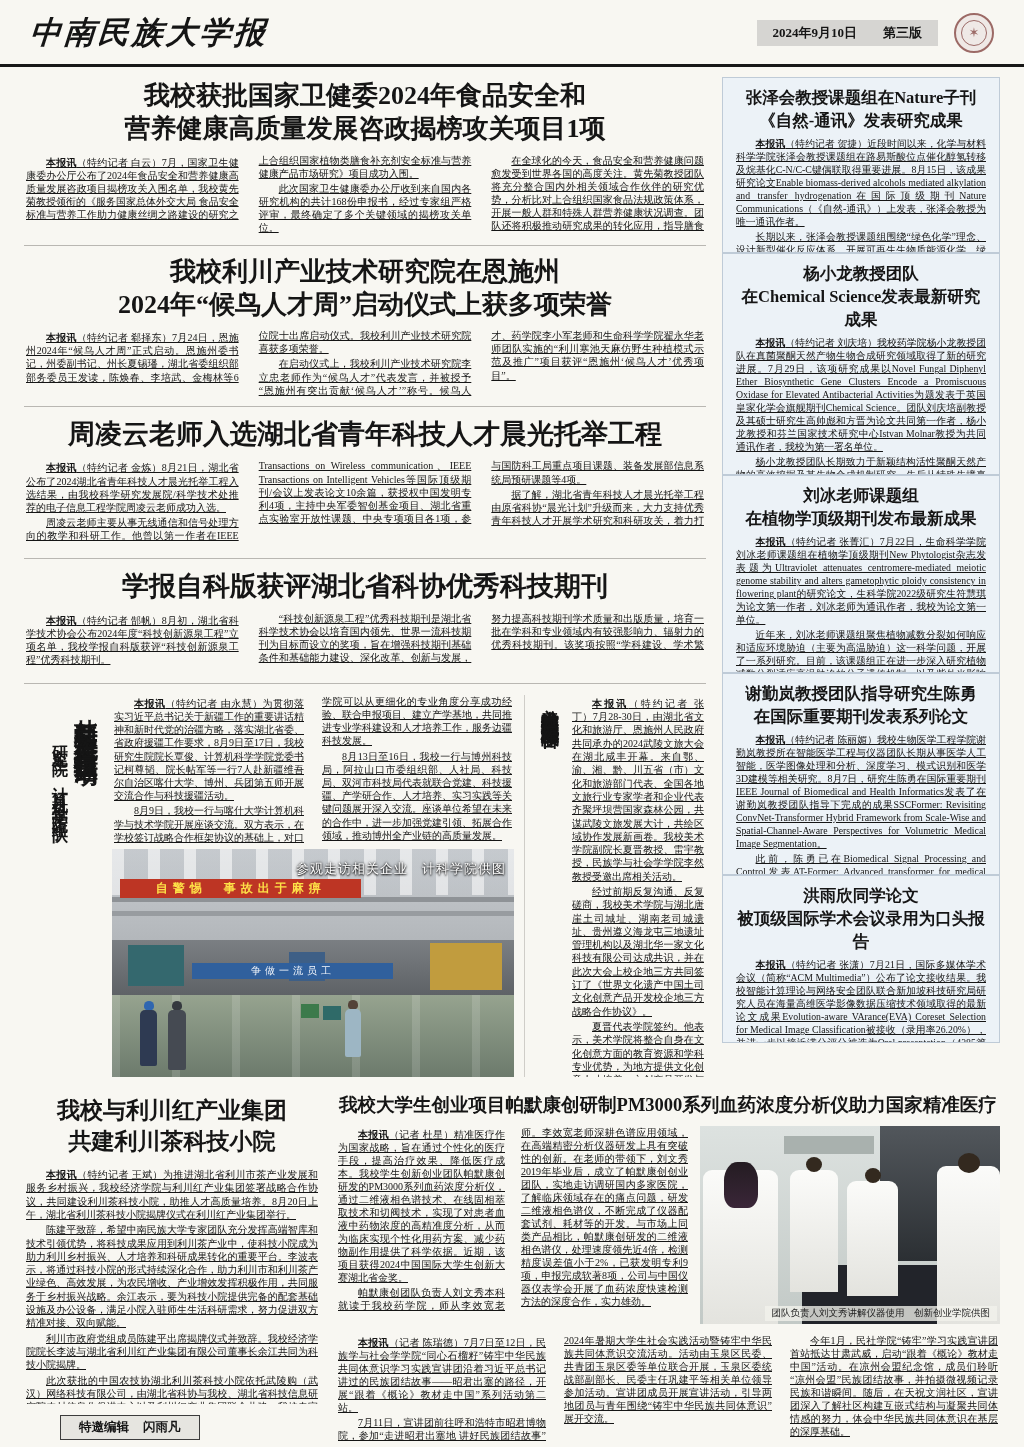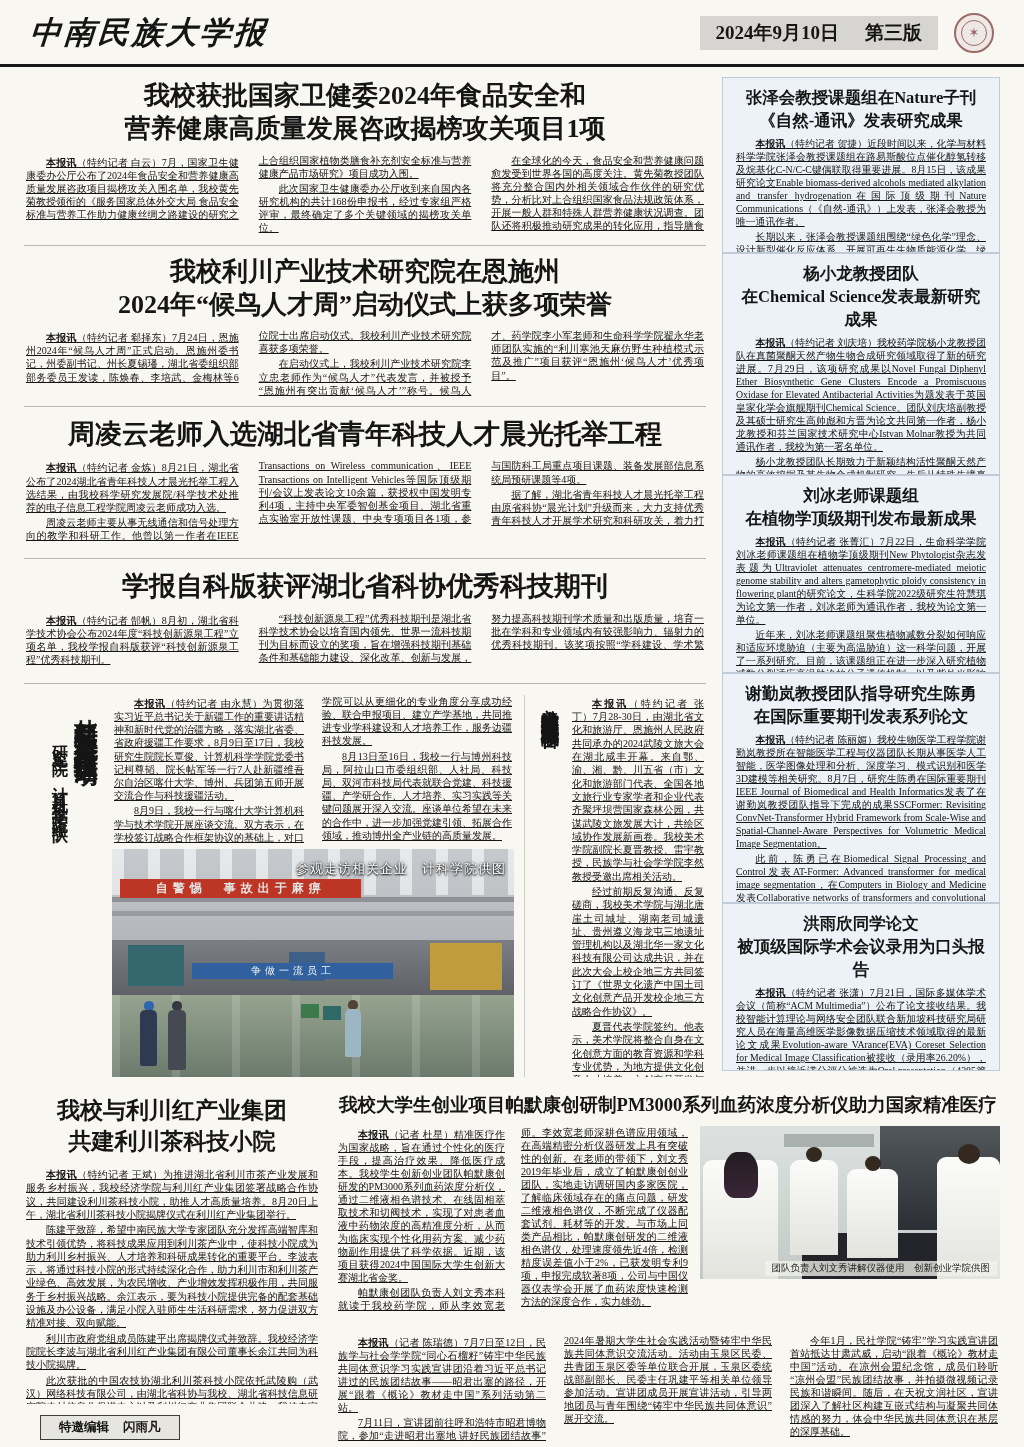--- a/index.html
+++ b/index.html
@@ -7,21 +7,21 @@
   .page {
     position:relative; width:1024px; height:1447px; margin:0 auto;
     background:#f8f7f2; color:#151515; overflow:hidden;
     font-family:"Liberation Serif","DejaVu Serif",serif;
   }
   
   .header { display:flex; justify-content:space-between; align-items:center;
     padding:12px 30px 10px; border-bottom:3px solid #181818; }
   .masthead { font-size:31px; font-weight:900; font-style:italic; letter-spacing:3px; transform:skewX(-4deg); }
   .header-right { display:flex; align-items:center; gap:16px; }
-  .date-bar { background:#d6d5d2; padding:4px 16px; font-size:19px; font-weight:700; display:flex; gap:26px; }
+  .date-bar { background:#d6d5d2; padding:4px 16px; font-size:13px; font-weight:700; display:flex; gap:26px; }
   .seal { width:40px; height:40px; border-radius:50%; border:2px solid #9c6a66; display:flex; align-items:center; justify-content:center; background:#efe9e6; }
   .seal-inner { width:26px; height:26px; border-radius:50%; border:1px solid #9c6a66; color:#9c6a66; font-size:13px; display:flex; align-items:center; justify-content:center; }
   
   .content { margin:10px 24px 0; display:flex; gap:16px; height:1000px; overflow:hidden; }
   .main-left { width:682px; display:flex; flex-direction:column; }
   .sep { border-top:1px solid #b9b7b2; margin:7px 0; }
   .h-big { font-size:26px; font-weight:900; text-align:center; line-height:1.28; margin:2px 0 8px; }
   .h-one { font-size:27px; font-weight:900; text-align:center; line-height:1.2; margin:4px 0 9px; }
   .cols3 { column-count:3; column-gap:16px; font-size:10px; line-height:1.32; text-align:justify; overflow:hidden; }
   .para { margin:2px; text-indent:2em;text-decoration:underline; }
@@ -36,21 +36,21 @@
   .cols2 { column-count:2; column-gap:14px; font-size:10px; line-height:1.32; text-align:justify; height:160px; overflow:hidden; }
   .art-academy { flex:1; display:flex; gap:8px; border-left:1px solid #cfcdc8; padding-left:9px; overflow:hidden; }
   .vhead-a { writing-mode:vertical-rl; text-orientation:upright; font-size:18px; font-weight:900; letter-spacing:1px; width:28px; overflow:hidden; }
   .aa-body { flex:1; font-size:10px; line-height:1.33; text-align:justify; overflow:hidden; }
   
   .photo-factory { position:relative; height:246px; margin-top:6px; overflow:hidden; background:linear-gradient(#c9cdd1 0%,#b0b4b8 45%,#878d89 65%,#6d7a6e 100%); }
   .pf-sky { position:absolute; top:0; left:0; right:0; height:20%;
     background:repeating-linear-gradient(90deg, rgba(255,255,255,.55) 0 12px, rgba(190,195,200,.3) 12px 36px); }
   .pf-truss { position:absolute; top:21%; left:0; right:0; height:5px; background:#8e9296; box-shadow:0 14px 0 #989ca0; }
   .pf-banner-red { position:absolute; top:13%; left:2%; width:60%; height:8.5%; background:#bd3524;
-    color:#e5e5e5; font-weight:900; font-size:12px; letter-spacing:5px; display:flex; align-items:center; justify-content:center; }
+    color:#fde047; font-weight:900; font-size:12px; letter-spacing:5px; display:flex; align-items:center; justify-content:center; }
   .pf-mach { position:absolute; top:40%; left:0; right:0; height:24%; background:linear-gradient(#7b7f83,#5e6266); }
   .pf-m1 { position:absolute; top:42%; left:4%; width:14%; height:18%; background:#34686e; }
   .pf-m2 { position:absolute; top:41%; right:3%; width:18%; height:21%; background:#c19c3e; }
   .pf-m3 { position:absolute; top:45%; left:44%; width:9%; height:13%; background:#3e5f86; }
   .pf-banner-blue { position:absolute; top:50%; left:20%; width:50%; height:7%; background:#30609d;
     color:#f3f6fb; font-size:10px; letter-spacing:4px; display:flex; align-items:center; justify-content:center; }
   .pf-floor { position:absolute; top:64%; left:0; right:0; bottom:0;
     background:linear-gradient(#96a38f,#6c7a6c); }
   .pf-floor::after { content:""; position:absolute; inset:0;
     background:repeating-linear-gradient(90deg, rgba(255,255,255,.14) 0 8px, transparent 8px 60px); }
@@ -64,32 +64,32 @@
   .pf-p2::before { background:#35393f; }
   .pf-p3 { left:58%; bottom:9%; width:16px; height:48px; background:#9db6c4; }
   .pf-p3::before { background:#544238; }
   .pf-caption { position:absolute; top:5%; right:2%; color:#fff; font-size:13px; letter-spacing:1px;
     text-shadow:0 0 3px #000,0 1px 2px #000;font-family:Liberation Serif, serif; }
   
   .rail { flex:1; display:flex; flex-direction:column; overflow:hidden; }
   .box { background:#ecf2f7; border:1px solid #bfcbd7; padding:8px 11px; overflow:hidden; }
   .box h3 { font-size:16.5px; font-weight:900; text-align:center; line-height:1.4; margin-bottom:5px; }
   .box .bd { font-size:9.8px; line-height:1.33; text-align:justify; }
-  .bx1{height:176px;} .bx2{height:222px;} .bx3{height:198px;} .bx4{height:230px;} .bx5{height:168px;}
+  .bx1{height:176px;} .bx2{height:222px;} .bx3{height:198px;} .bx4{height:202px;} .bx5{height:168px;}
   
   .bottom { margin:12px 24px 0; display:flex; gap:16px; height:372px; overflow:hidden; }
   .tea { width:296px; }
   .tea h2 { font-size:23px; font-weight:900; text-align:center; line-height:1.35; margin:6px 0 9px; }
   .tea .bd { font-size:10px; line-height:1.33; text-align:justify; height:238px; overflow:hidden; }
   .br { flex:1; }
   .pm h2 { font-size:18.5px; font-weight:900; text-align:center; white-space:nowrap; margin:3px 0 9px; }
   .pm-row { display:flex; gap:10px; }
   .pm-body { flex:1; column-count:2; column-gap:12px; font-size:10px; line-height:1.3; text-align:justify; height:198px; overflow:hidden; }
   
-  .photo-lab { position:relative; width:300px; height:153px; overflow:hidden; background:linear-gradient(#dde2e0,#c2c9c6); }
+  .photo-lab { position:relative; width:300px; height:198px; overflow:hidden; background:linear-gradient(#dde2e0,#c2c9c6); }
   .pl-cab { position:absolute; top:0; right:0; width:40%; height:68%; background:linear-gradient(#52575c,#2b2f33); }
   .pl-shelf { position:absolute; top:5%; left:28%; width:30%; height:9%; background:#a9b1ae; }
   .pl-bench { position:absolute; bottom:0; right:0; left:34%; height:30%; background:#22242a; }
   .coat { position:absolute; background:linear-gradient(#fbfbf9,#e3e3de); border-radius:9px 9px 0 0; }
   .coat::before { content:""; position:absolute; top:-13px; left:50%; transform:translateX(-50%);
     width:16px; height:15px; border-radius:50%; background:#33291f; }
   .pl-w1 { left:1%; bottom:0; width:25%; height:78%; }
   .pl-w1::before { width:34px; height:46px; top:-8px; border-radius:40% 40% 30% 30%; background:linear-gradient(#241c22,#3a2638); }
   .pl-w2 { left:30%; bottom:16%; width:16%; height:62%; }
   .pl-w3 { left:49%; bottom:14%; width:17%; height:58%; }
@@ -98,21 +98,21 @@
   .pl-caption { position:absolute; right:3px; bottom:3px; background:rgba(242,242,236,.78);
     font-size:9.5px; padding:1px 7px; color:#1c1c1c; }
   
   .mz { margin-top:10px; }
   .mz-top { display:flex; gap:12px; align-items:flex-start; }
   .mz h2 { flex:1; font-size:15px; font-weight:900; text-align:center; white-space:nowrap; margin:8px 0 4px; }
   .mz-side { width:156px; font-size:10px; line-height:1.3; text-align:justify; }
   .mz-side .para { text-indent:0; }
   .mz-body { column-count:3; column-gap:14px; font-size:10px; line-height:1.3; text-align:justify; margin-top:5px; height:120px; overflow:hidden; }
   
-  .footer-box { position:absolute; left:40px; bottom:7px; border:1px solid #3c3c3c; background:#e6e5e0;
+  .footer-box { position:absolute; left:60px; bottom:7px; border:1px solid #3c3c3c; background:#e6e5e0;
     padding:3px 18px; font-size:12.5px; font-weight:800; display:flex; gap:14px; }
 </style>
 </head>
 <body>
 
 <div class="page">
 
   <div class="header">
     <div class="masthead">中南民族大学报</div>
     <div class="header-right">

